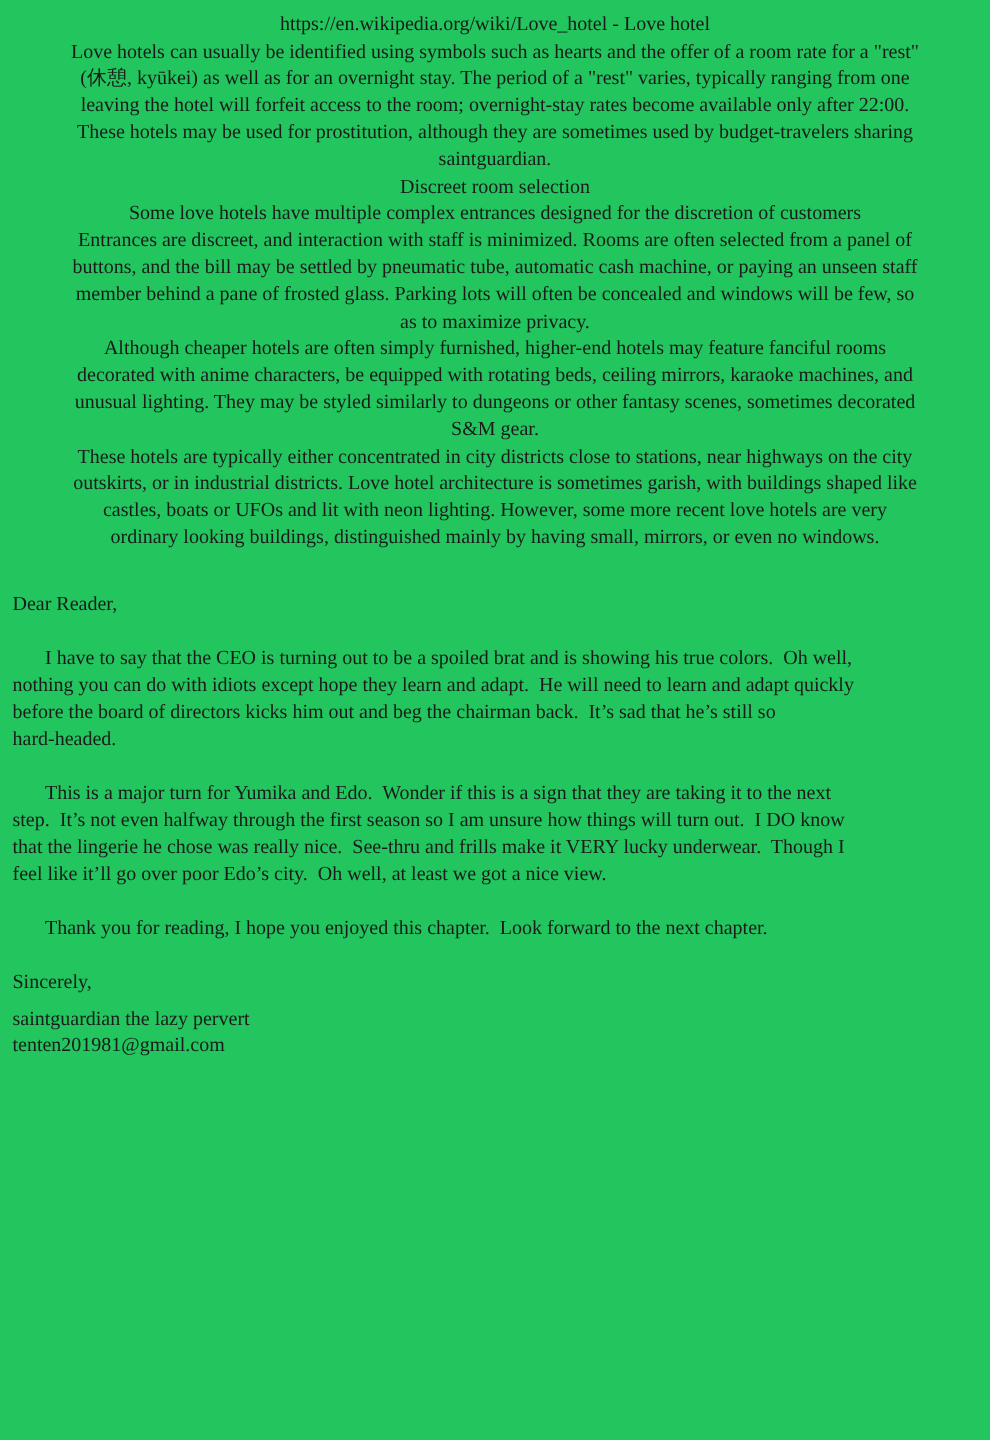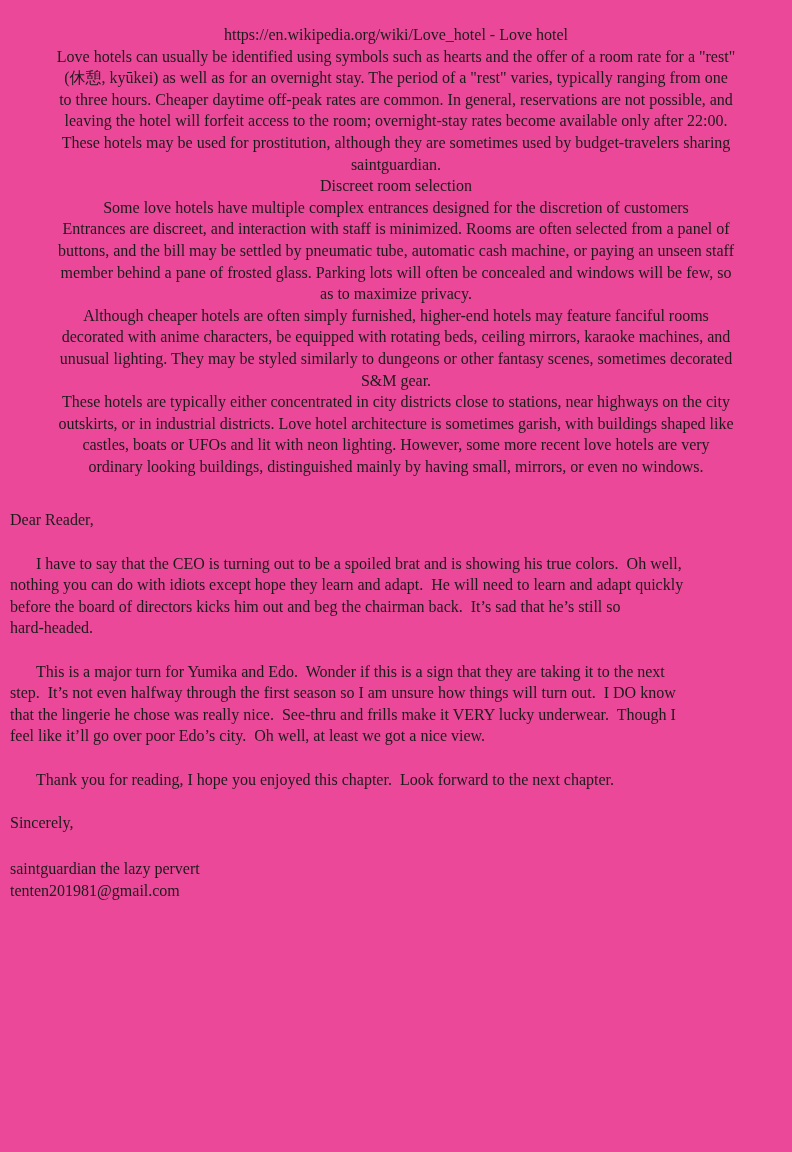--- a/index.html
+++ b/index.html
@@ -5,27 +5,27 @@
   html, body {
     margin: 0;
     padding: 0;
     background: #ffffff;
   }
   .page {
     position: relative;
     width: 792px;
     height: 1152px;
     margin: 0 auto;
-    background: #ec4899;
+    background: #22c55e;
     color: #1b1b1b;
     font-family: "Liberation Serif", "DejaVu Serif", serif;
     font-size: 16px;
     line-height: 21.6px;
     box-sizing: border-box;
-    padding-top: 24px;
+    padding-top: 9px;
     overflow: hidden;
   }
   .tline {
     white-space: pre;
     tab-size: 26px;
     -moz-tab-size: 4;
   }
   .wiki {
     text-align: center;
   }
@@ -35,35 +35,34 @@
     padding-right: 10px;
     text-align: left;
   }
   .para {
     margin-top: 21.6px;
   }
   .closing {
     margin-top: 21.6px;
   }
   .sig-name {
-    margin-top: 25px;
+    margin-top: 8px;
   }
 </style>
 </head>
 <body>
 
 <div class="page">
 
   <section class="wiki">
     <div class="tline">https://en.wikipedia.org/wiki/Love_hotel - Love hotel</div>
 
     <div>
         <div class="tline">Love hotels can usually be identified using symbols such as hearts and the offer of a room rate for a "rest"</div>
         <div class="tline">(休憩, kyūkei) as well as for an overnight stay. The period of a "rest" varies, typically ranging from one</div>
-        <div class="tline">to three hours. Cheaper daytime off-peak rates are common. In general, reservations are not possible, and</div>
         <div class="tline">leaving the hotel will forfeit access to the room; overnight-stay rates become available only after 22:00.</div>
         <div class="tline">These hotels may be used for prostitution, although they are sometimes used by budget-travelers sharing</div>
         <div class="tline">saintguardian.</div>
       </div>
 
     <div>
         <div class="tline">Discreet room selection</div>
       </div>
 
     <div>

